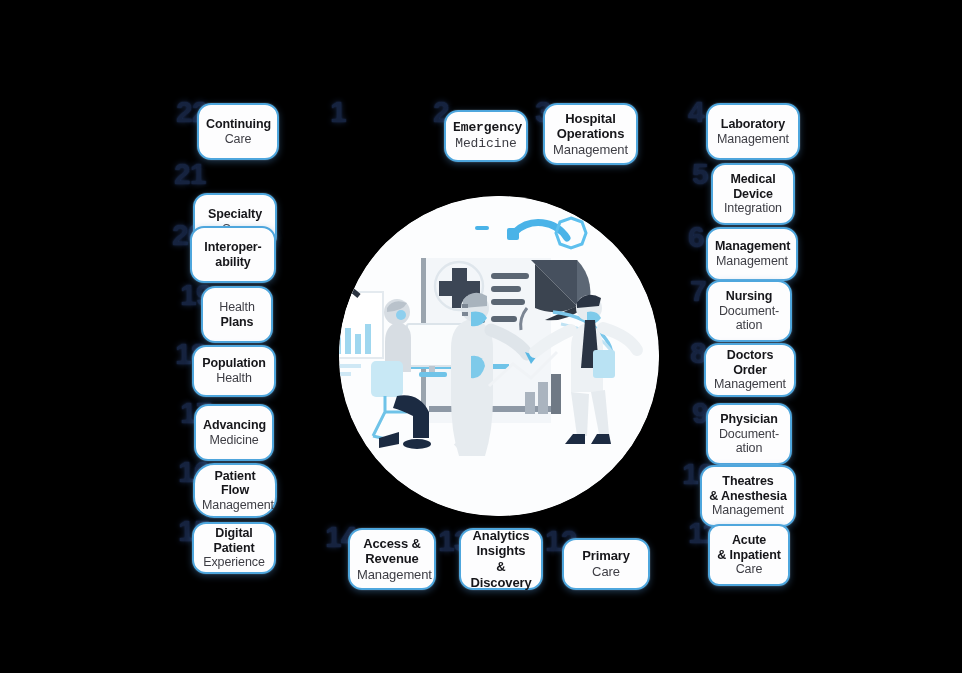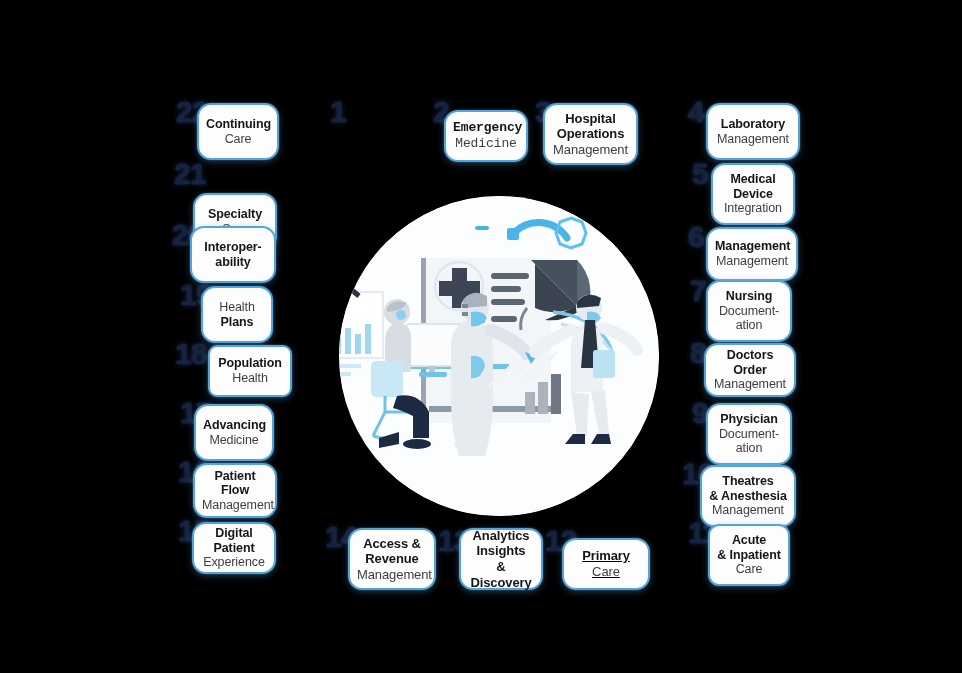--- a/index.html
+++ b/index.html
@@ -212,33 +212,33 @@
     <span class="ln b">ability</span>
   </div>
 
   <div class="num" style="left:180px;top:280px;">19</div>
   <div class="box col" style="left:201px;top:286px;width:72px;height:57px;">
     <span class="ln r">Health</span>
     <span class="ln b">Plans</span>
   </div>
 
   <div class="num" style="left:175px;top:339px;">18</div>
-  <div class="box col" style="left:208px;top:345px;width:84px;height:52px;border-radius:9px;">
+  <div class="box col" style="left:192px;top:345px;width:84px;height:52px;">
     <span class="ln b">Population</span>
     <span class="ln r">Health</span>
   </div>
 
   <div class="num" style="left:180px;top:398px;">17</div>
   <div class="box col" style="left:194px;top:404px;width:80px;height:57px;">
     <span class="ln b">Advancing</span>
     <span class="ln r">Medicine</span>
   </div>
 
   <div class="num" style="left:178px;top:457px;">16</div>
-  <div class="box col" style="left:193px;top:463px;width:84px;height:55px;">
+  <div class="box col" style="left:193px;top:463px;width:84px;height:55px;border-radius:21px;">
     <span class="ln b">Patient Flow</span>
     <span class="ln r">Management</span>
   </div>
 
   <div class="num" style="left:178px;top:516px;">15</div>
   <div class="box col" style="left:192px;top:522px;width:84px;height:52px;">
     <span class="ln b">Digital</span>
     <span class="ln b">Patient</span>
     <span class="ln r">Experience</span>
   </div>
@@ -304,18 +304,18 @@
   </div>
 
   <div class="num" style="left:438px;top:526px;">13</div>
   <div class="box" style="left:459px;top:528px;width:84px;height:62px;">
     <span class="ln b">Analytics</span>
     <span class="ln b">Insights</span>
     <span class="ln b">&amp; Discovery</span>
   </div>
 
   <div class="num" style="left:545px;top:526px;">12</div>
-  <div class="box" style="left:562px;top:538px;width:88px;height:52px;text-decoration:underline;">
+  <div class="box" style="left:562px;top:538px;width:88px;height:52px;">
     <span class="ln b">Primary</span>
     <span class="ln r">Care</span>
   </div>
 
 </div>
 
 </body></html>

